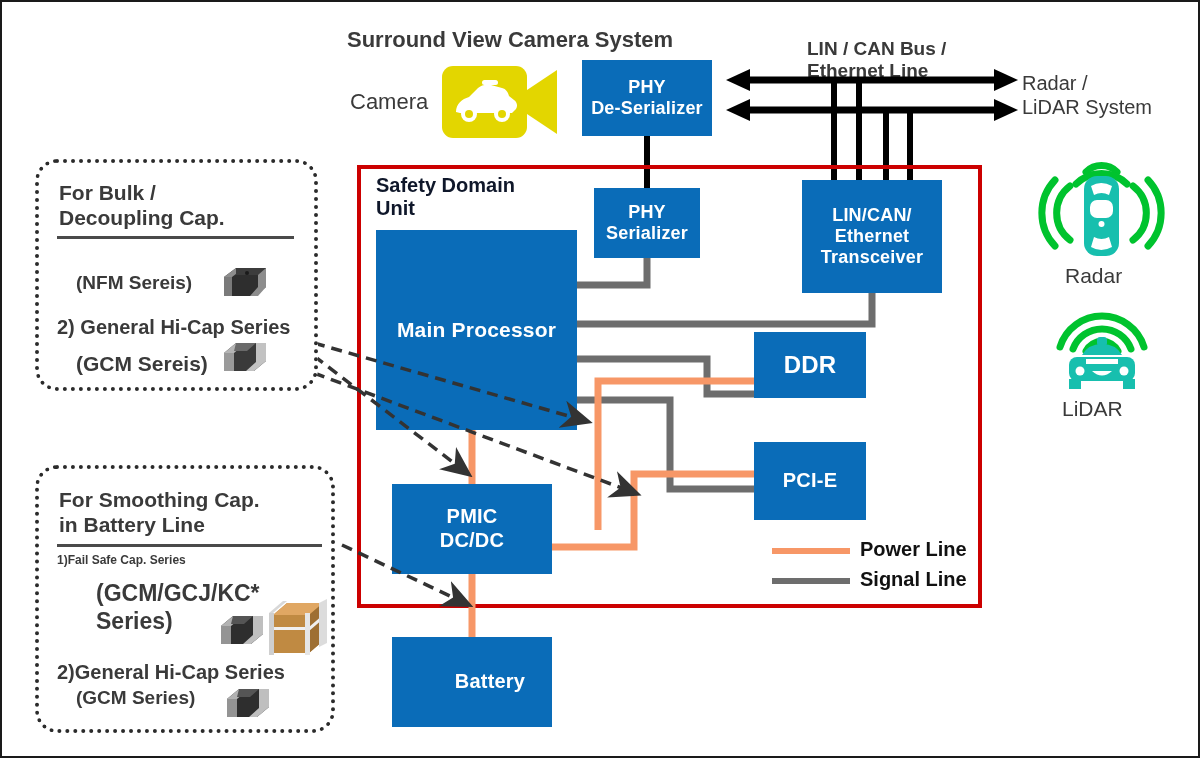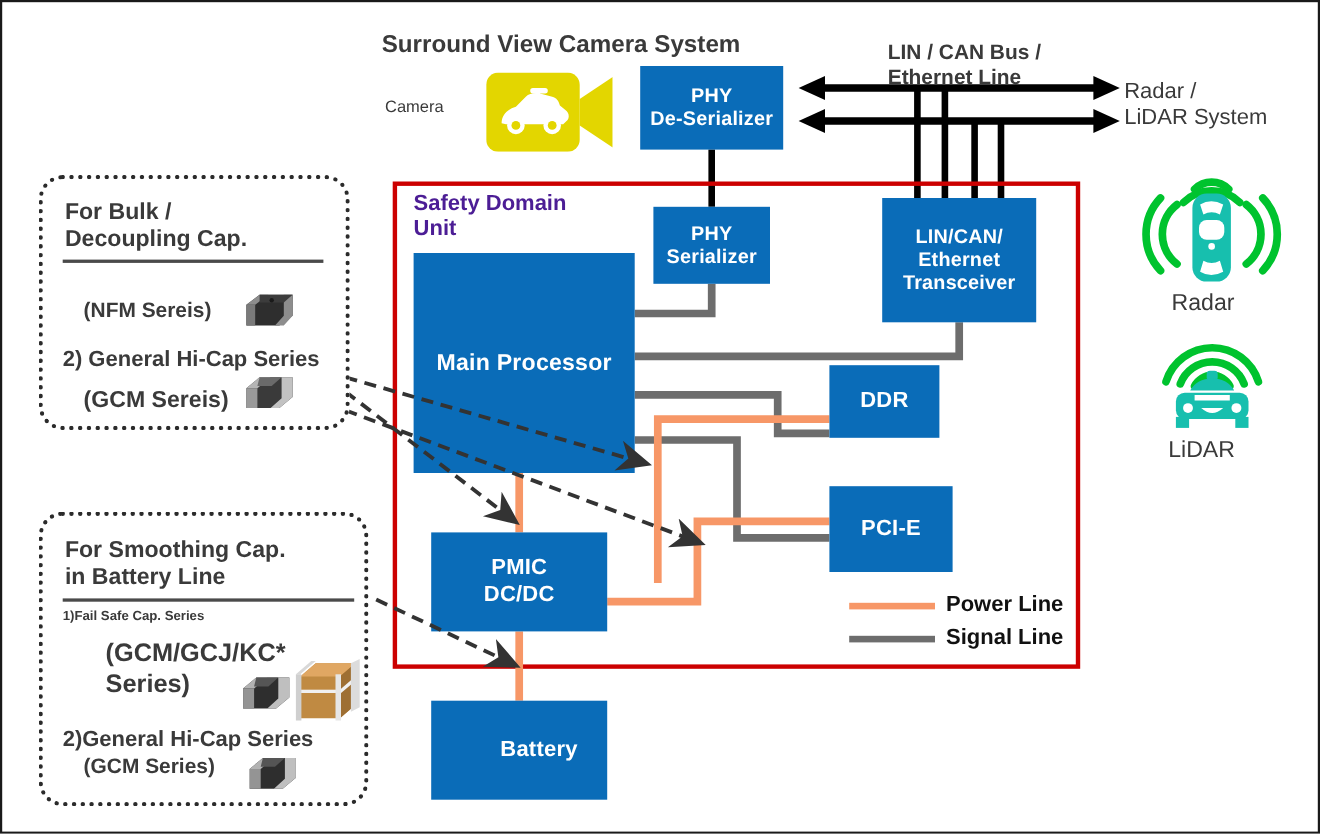--- a/index.html
+++ b/index.html
@@ -23,37 +23,37 @@
     background:#fff;box-sizing:border-box;
   }
   .callout .ttl{
     position:absolute;font-weight:bold;color:#3a3a3a;line-height:1.2;
     white-space:pre-line;
   }
   .callout .rule{position:absolute;height:3px;background:#4a4a4a;}
   .callout .li{position:absolute;color:#3a3a3a;font-weight:bold;line-height:1.22;white-space:pre-line;}
   
   .htxt{position:absolute;color:#3a3a3a;font-weight:bold;line-height:1.18;white-space:pre-line;}
-  .redttl{position:absolute;color:#4c1d95;font-weight:bold;line-height:1.16;white-space:pre-line;}
+  .redttl{position:absolute;color:#0f172a;font-weight:bold;line-height:1.16;white-space:pre-line;}
   .legtxt{position:absolute;color:#111;font-weight:bold;}
   
   .pw{position:absolute;background:#f79767;}
   .sg{position:absolute;background:#6d6d6d;}
   .sdu{position:absolute;border:4px solid #cc0000;box-sizing:border-box;}
   svg.ov{position:absolute;left:0;top:0;width:1200px;height:758px;pointer-events:none;}
   .capimg{position:absolute;}
 </style>
 </head>
 <body>
 
 <div id="stage">
 
   <div class="htxt" style="left:345px;top:25px;font-size:22px;">Surround View Camera System</div>
 
-  <div class="htxt" style="left:348px;top:87px;font-size:15px;font-weight:normal;">Camera</div>
+  <div class="htxt" style="left:348px;top:87px;font-size:22px;font-weight:normal;">Camera</div>
 
   <div class="htxt" style="left:805px;top:36px;font-size:19px;">LIN / CAN Bus /
 Ethernet Line</div>
 
   <div class="htxt" style="left:1020px;top:70px;font-size:20px;font-weight:normal;">Radar /
 LiDAR System</div>
 
   <div class="abs" style="left:440px;top:64px;width:115px;height:72px;">
     <svg width="115" height="72" viewBox="0 0 115 72">
       <rect x="0" y="0" width="85" height="72" rx="11" ry="11" fill="#e3d600"></rect>
@@ -133,21 +133,21 @@
   <div class="blk" style="left:800px;top:178px;width:140px;height:113px;font-size:18px;">
     <span>LIN/CAN/
 Ethernet
 Transceiver</span>
   </div>
 
   <div class="blk" style="left:374px;top:228px;width:201px;height:200px;font-size:21px;">
     <span>Main Processor</span>
   </div>
 
-  <div class="blk" style="left:752px;top:330px;width:100px;height:66px;font-size:20px;">
+  <div class="blk" style="left:752px;top:330px;width:112px;height:66px;font-size:24px;">
     <span>DDR</span>
   </div>
 
   <div class="blk" style="left:752px;top:440px;width:112px;height:78px;font-size:20px;">
     <span>PCI-E</span>
   </div>
 
   <div class="blk" style="left:390px;top:482px;width:160px;height:90px;font-size:20px;">
     <span>PMIC
 DC/DC</span>

